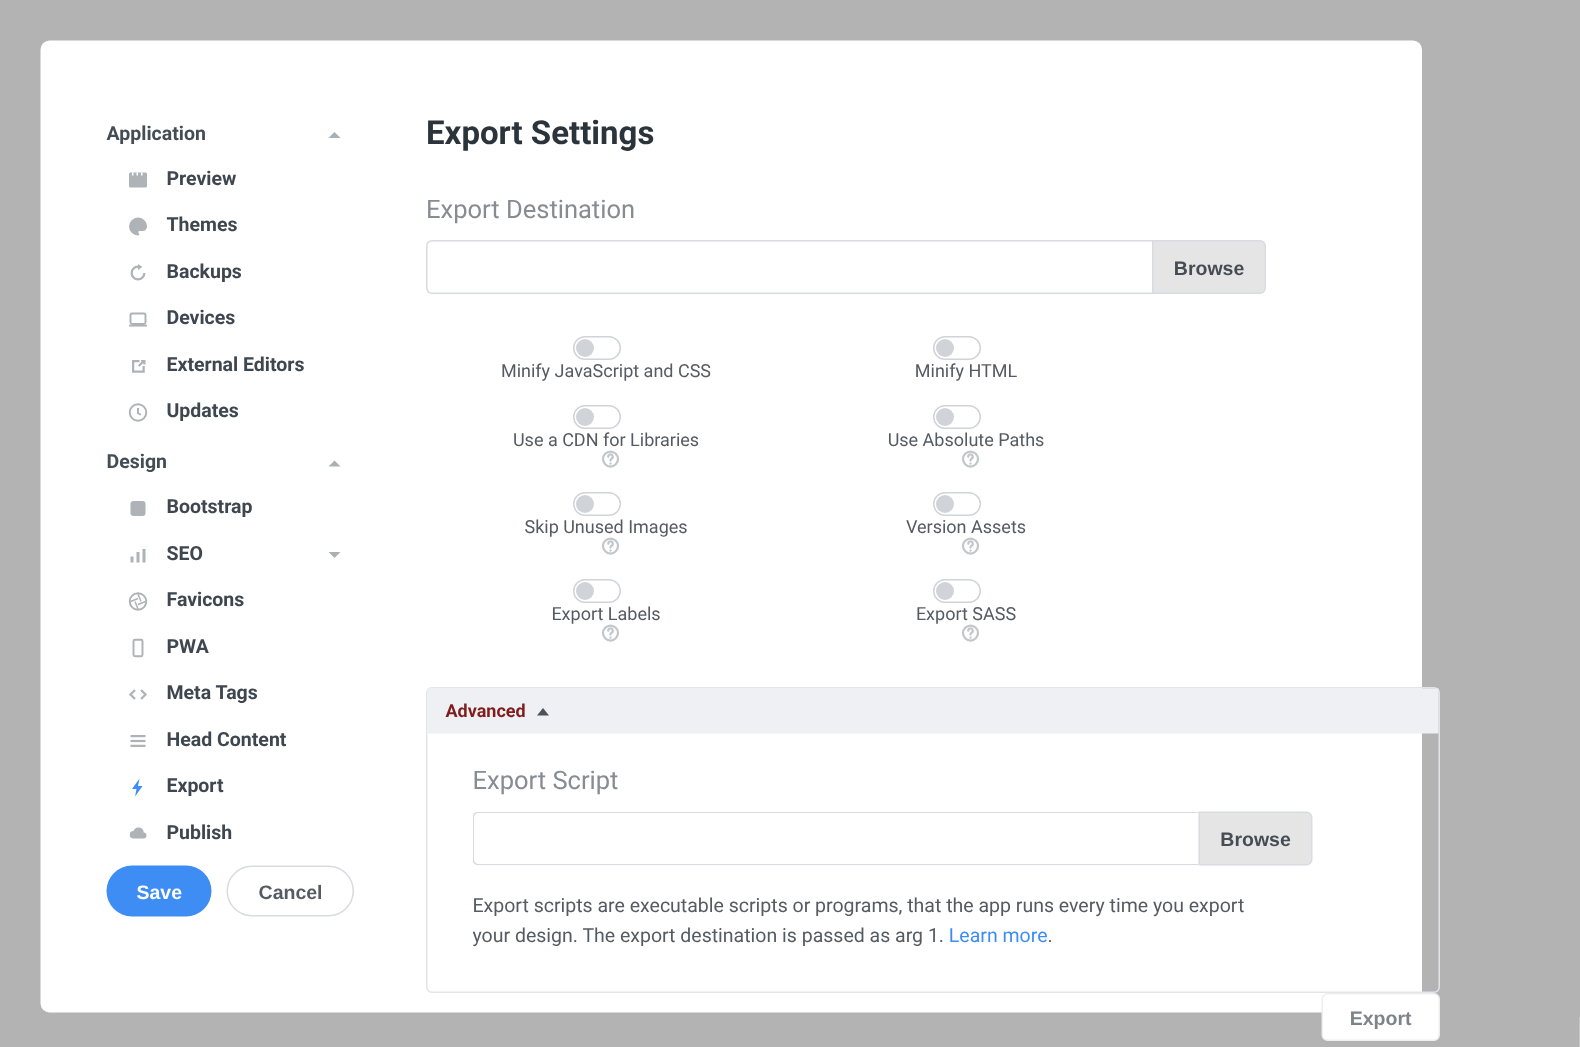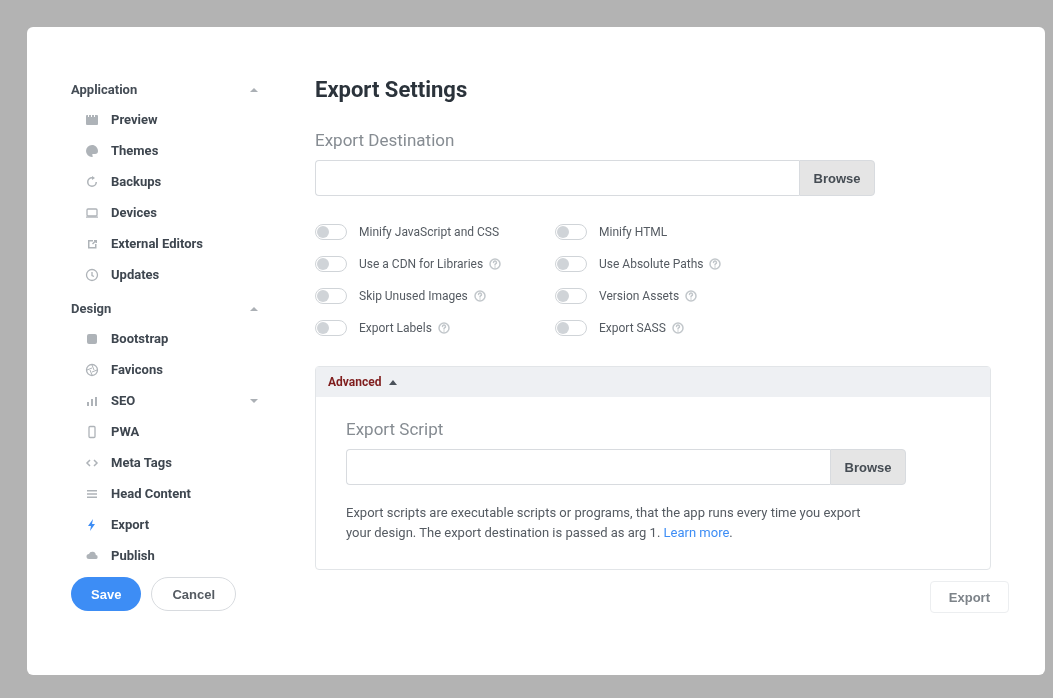--- a/index.html
+++ b/index.html
@@ -7,21 +7,21 @@
       width: 1053px;
       height: 698px;
       font-family: -apple-system, BlinkMacSystemFont, "Segoe UI", Roboto, Helvetica, Arial, sans-serif;
       background: #b3b3b3;
       overflow: hidden;
     }
     .modal {
       position: absolute;
       left: 27px;
       top: 27px;
-      width: 1018px;
+      width: 921px;
       height: 648px;
       background: #fff;
       border-radius: 6px;
       display: flex;
     }
     .sidebar {
       width: 264px;
       padding: 50px 24px 24px 44px;
       display: flex;
       flex-direction: column;
@@ -149,20 +149,21 @@
     .toggle-grid {
       margin-top: 28px;
       display: grid;
       grid-template-columns: 240px 240px;
       row-gap: 16px;
       column-gap: 0px;
     }
     .toggle-row {
       display: flex;
       align-items: center;
+      flex-direction: column;
     }
     .switch {
       position: relative;
       width: 32px;
       height: 16px;
       background: #fff;
       border: 1px solid #d0d4d8;
       border-radius: 8px;
       margin-right: 12px;
       flex-shrink: 0;
@@ -310,43 +311,43 @@
       <svg class="chev" viewBox="0 0 10 10">
           <path d="M1 7 L5 3 L9 7 Z"></path>
         </svg>
     </div>
     <ul class="sidebar-items">
       <li>
         <svg class="sidebar-icon" viewBox="0 0 14 14">
             <rect x="2" y="2" width="10" height="10" rx="2"></rect>
           </svg>
         <span class="sidebar-label">Bootstrap</span>
-      </li>
-      <li>
-        <svg class="sidebar-icon" viewBox="0 0 14 14">
-            <circle cx="7" cy="7" r="5.5" fill="none" stroke="#aeb3b8" stroke-width="1.3"></circle>
-            <path d="M7 2l2 5M12 7l-5 2M7 12l-2-5M2 7l5-2" stroke="#aeb3b8" stroke-width="1" fill="none"></path>
-          </svg>
-        <span class="sidebar-label">Favicons</span>
       </li>
       <li>
         <div class="sidebar-item-row">
           <svg class="sidebar-icon" viewBox="0 0 14 14">
               <rect x="2" y="8" width="2" height="4"></rect>
               <rect x="6" y="5" width="2" height="7"></rect>
               <rect x="10" y="3" width="2" height="9"></rect>
             </svg>
           <span class="sidebar-label">SEO</span>
           <svg class="chev sidebar-item-chev" viewBox="0 0 10 10">
               <path d="M1 3 L5 7 L9 3 Z"></path>
             </svg>
         </div>
       </li>
       <li>
         <svg class="sidebar-icon" viewBox="0 0 14 14">
+            <circle cx="7" cy="7" r="5.5" fill="none" stroke="#aeb3b8" stroke-width="1.3"></circle>
+            <path d="M7 2l2 5M12 7l-5 2M7 12l-2-5M2 7l5-2" stroke="#aeb3b8" stroke-width="1" fill="none"></path>
+          </svg>
+        <span class="sidebar-label">Favicons</span>
+      </li>
+      <li>
+        <svg class="sidebar-icon" viewBox="0 0 14 14">
             <rect x="4" y="1.5" width="6" height="11" rx="1" fill="none" stroke="#aeb3b8" stroke-width="1.3"></rect>
           </svg>
         <span class="sidebar-label">PWA</span>
       </li>
       <li>
         <svg class="sidebar-icon" viewBox="0 0 14 14">
             <path d="M5 4L2 7l3 3M9 4l3 3-3 3" fill="none" stroke="#aeb3b8" stroke-width="1.5"></path>
           </svg>
         <span class="sidebar-label">Meta Tags</span>
       </li>

